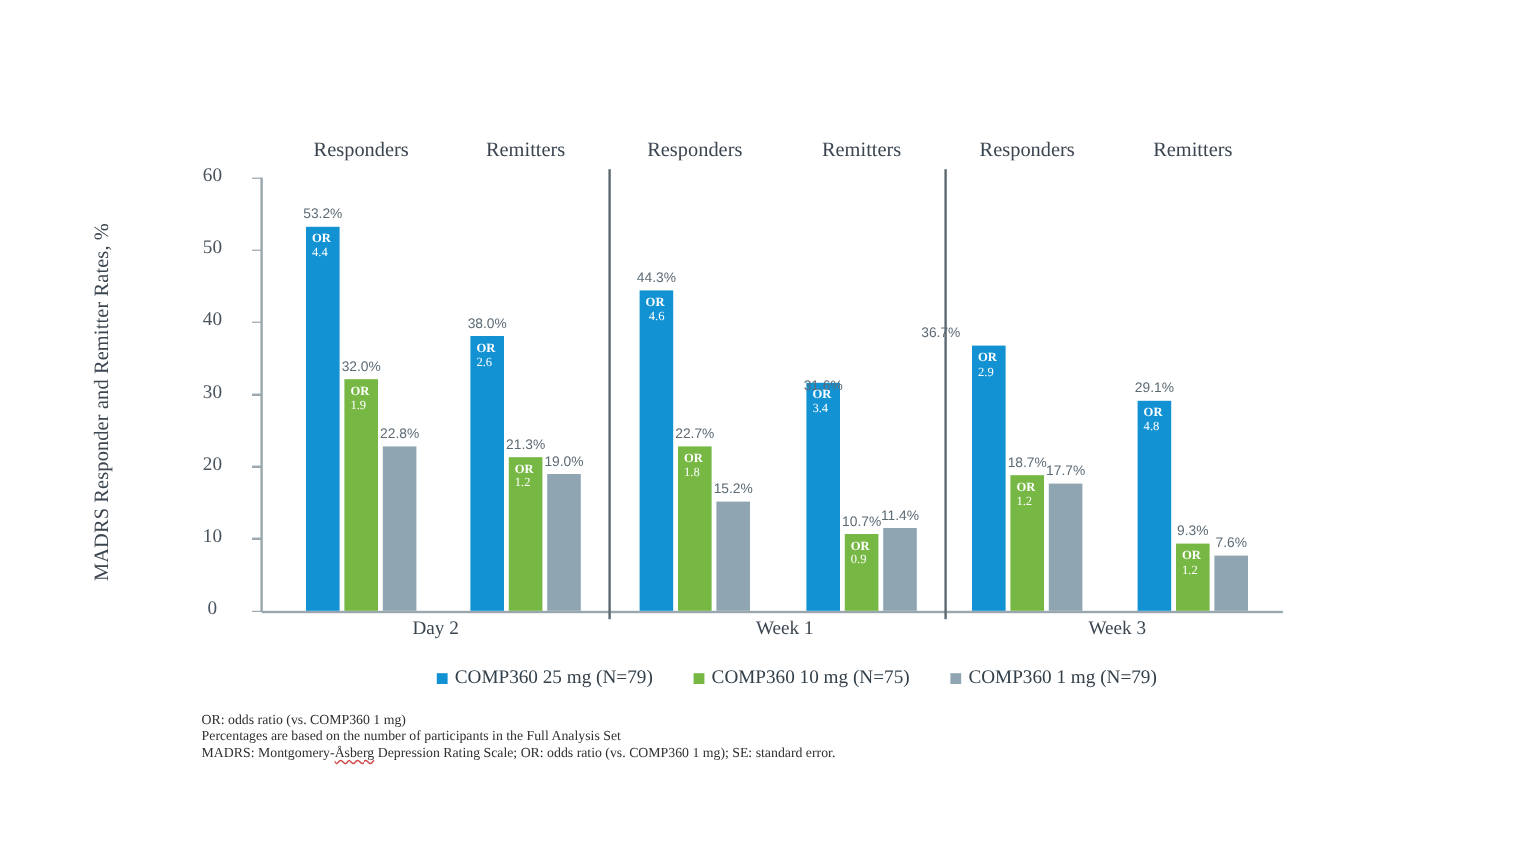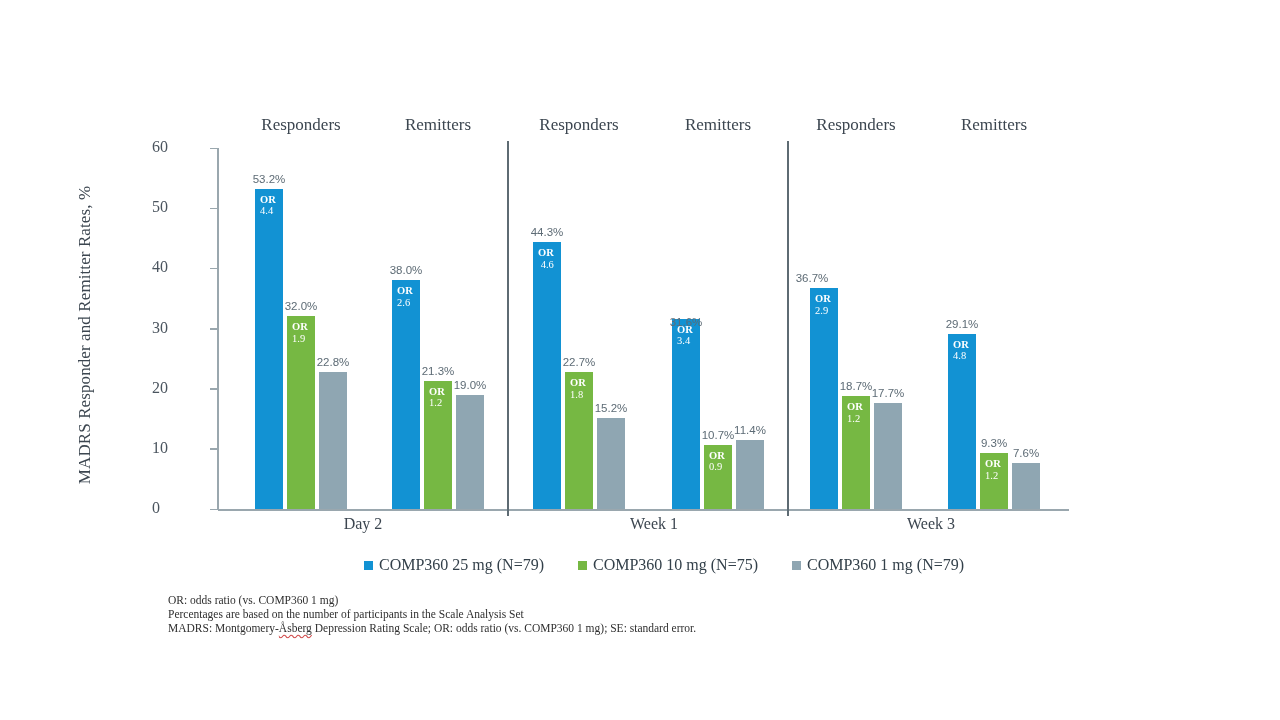--- a/index.html
+++ b/index.html
@@ -57,21 +57,21 @@
     position: absolute;
     left: 210px;
     width: 8px;
     height: 1.5px;
     background: #9aa7ae;
   }
   .ytick-label {
     position: absolute;
     right: 0;
     width: 50px;
-    text-align: left;
+    text-align: center;
     font-family: "Liberation Serif", serif;
     font-size: 16px;
     color: #4a545e;
   }
 
   
   .divider {
     position: absolute;
     width: 1.6px;
     background: #5e6b73;
@@ -264,21 +264,21 @@
       </div>
       <div class="bar" style="left: 704px; top: 444.622px; width: 28px; height: 64.3783px; background: rgb(118, 184, 67); position: absolute;"></div>
       <div class="bar-value" style="left: 718px; top: 428.622px;">10.7%</div>
       <div class="bar-or" style="left: 709px; top: 450.622px;">
         <span>OR</span>
         <span class="or-val" style="margin-top: 1px;">0.9</span>
       </div>
       <div class="bar" style="left: 736px; top: 440.41px; width: 28px; height: 68.59px; background: rgb(143, 166, 178); position: absolute;"></div>
       <div class="bar-value" style="left: 750px; top: 424.41px;">11.4%</div>
       <div class="bar" style="left: 810px; top: 288.188px; width: 28px; height: 220.812px; background: rgb(18, 146, 211); position: absolute;"></div>
-      <div class="bar-value" style="left: 812px; top: 272.188px;">36.7%</div>
+      <div class="bar-value" style="left: 784px; top: 272.188px;">36.7%</div>
       <div class="bar-or" style="left: 815px; top: 294.188px;">
         <span>OR</span>
         <span class="or-val" style="margin-top: 1px;">2.9</span>
       </div>
       <div class="bar" style="left: 842px; top: 396.488px; width: 28px; height: 112.512px; background: rgb(118, 184, 67); position: absolute;"></div>
       <div class="bar-value" style="left: 856px; top: 380.488px;">18.7%</div>
       <div class="bar-or" style="left: 847px; top: 402.488px;">
         <span>OR</span>
         <span class="or-val" style="margin-top: 1px;">1.2</span>
       </div>
@@ -316,17 +316,17 @@
         <span>COMP360 10 mg (N=75)</span>
       </div>
       <div class="legend-item">
         <span class="legend-swatch" style="background: rgb(143, 166, 178);"></span>
         <span>COMP360 1 mg (N=79)</span>
       </div>
     </div>
 
   <div class="footnotes">
     <div>OR: odds ratio (vs. COMP360 1 mg)</div>
-    <div>Percentages are based on the number of participants in the Scale Analysis Set</div>
+    <div>Percentages are based on the number of participants in the Full Analysis Set</div>
     <div><span>MADRS: Montgomery-</span><span class="misspelled">Åsberg</span><span> Depression Rating Scale; OR: odds ratio (vs. COMP360 1 mg); SE: standard error.</span></div>
   </div>
 
 </div>
 
 </body></html>

